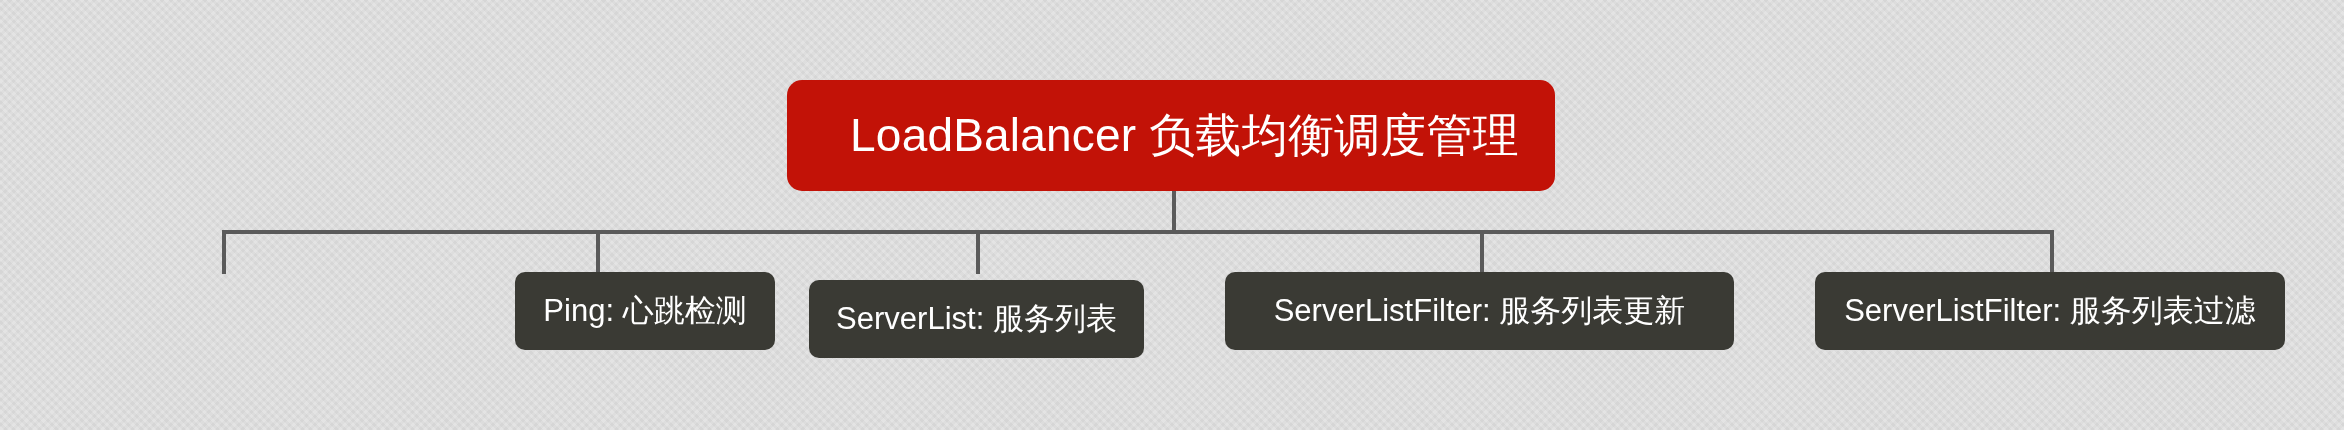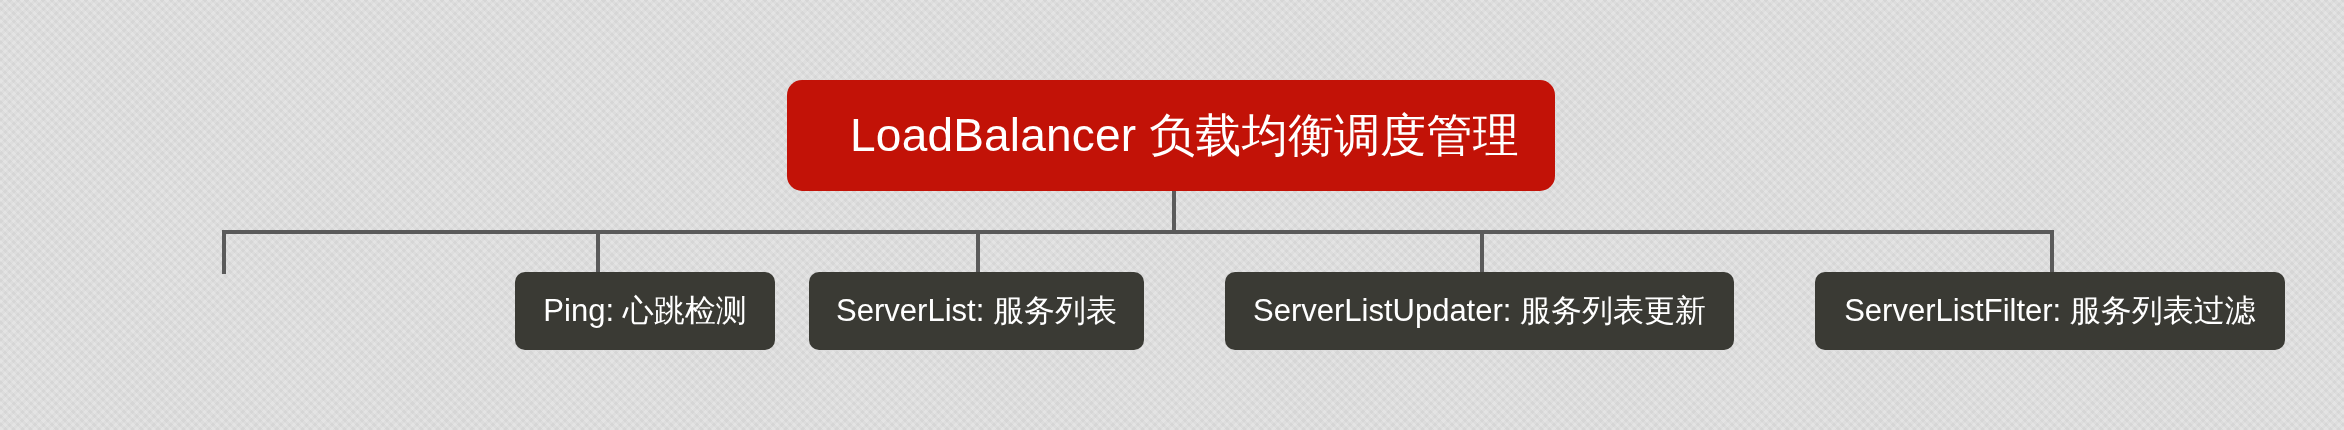--- a/index.html
+++ b/index.html
@@ -76,25 +76,25 @@
 
   <div class="node root-node">
     <span>LoadBalancer 负载均衡调度管理</span>
   </div>
 
 
   <div class="node child-node" style="left:467px; width:260px;margin-left:48px;">
     <span>Ping: 心跳检测</span>
   </div>
 
-  <div class="node child-node" style="left:809px; width:335px;">
+  <div class="node child-node" style="left:809px; width:335px;margin-top:8px;">
     <span>ServerList: 服务列表</span>
   </div>
 
   <div class="node child-node" style="left:1225px; width:509px;">
-    <span>ServerListUpdater: 服务列表更新</span>
+    <span>ServerListFilter: 服务列表更新</span>
   </div>
 
   <div class="node child-node" style="left:1815px; width:470px;align-items:center;">
     <span>ServerListFilter: 服务列表过滤</span>
   </div>
 
 </div>
 
 </body></html>

